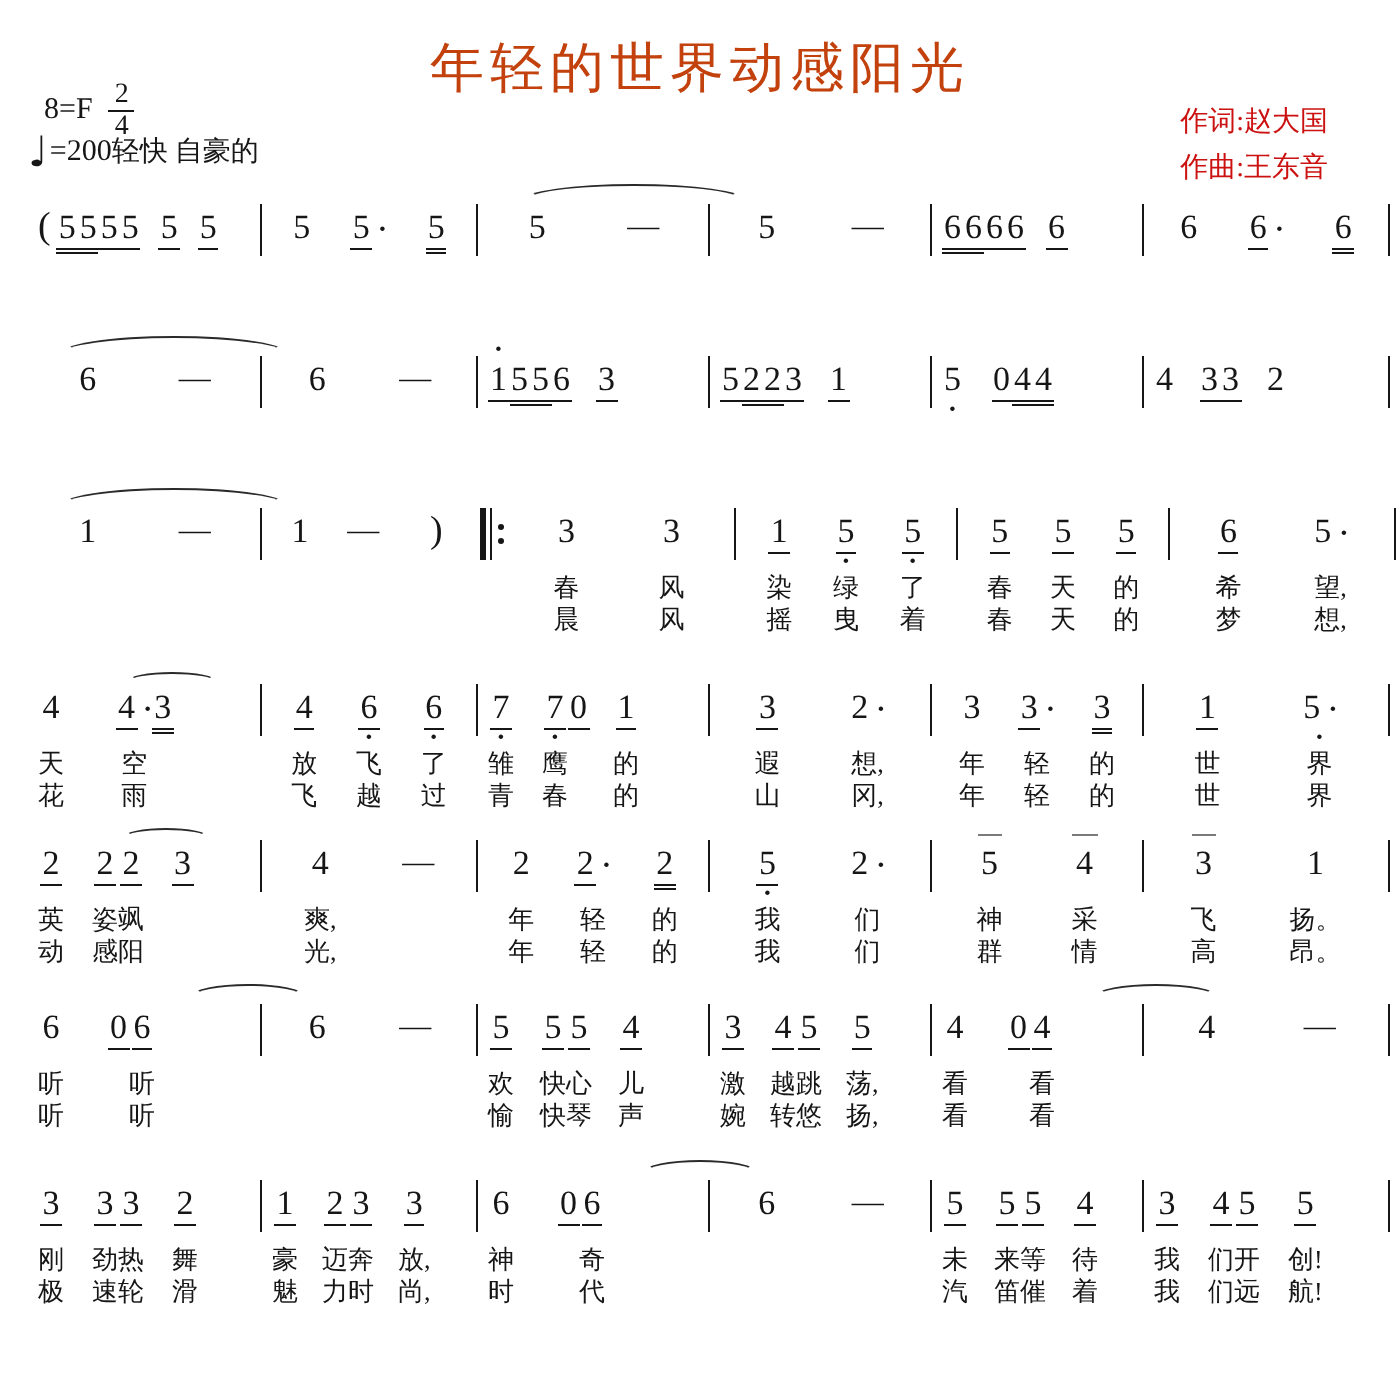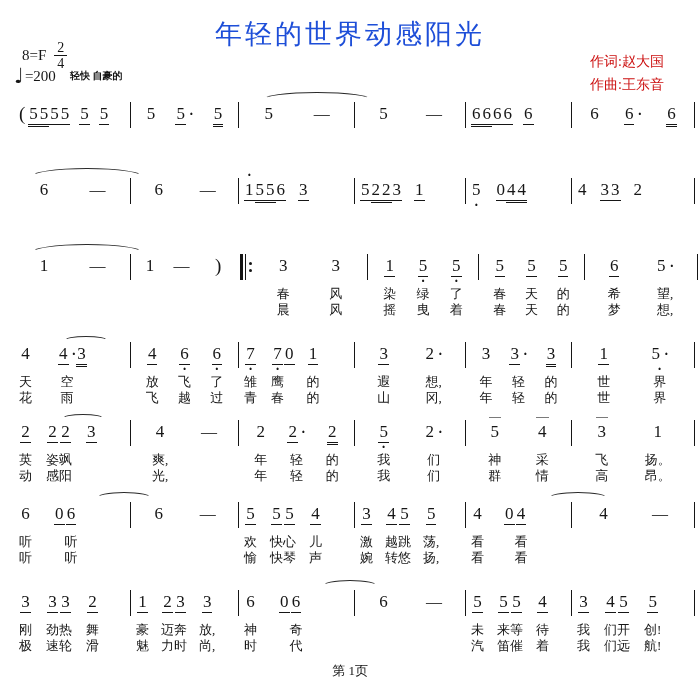--- a/index.html
+++ b/index.html
@@ -10,21 +10,21 @@
   #sheet{position:absolute;inset:0;}
   .title{
     position:absolute;top:16px;left:0;right:0;text-align:center;
     font-size:27px;letter-spacing:3px;font-weight:400;
   }
   .keyblock{position:absolute;left:22px;top:40px;font-size:15px;display:flex;align-items:center;}
   .fraction{display:inline-flex;flex-direction:column;align-items:center;font-size:14px;line-height:1.1;margin-left:8px;}
   .fraction .num{border-bottom:1px solid #161616;padding:0 3px;}
   .temporow{position:absolute;left:14px;top:66px;font-size:15px;display:flex;align-items:center;}
   .temporow .qnote{font-family:"DejaVu Sans",sans-serif;font-size:21px;line-height:20px;margin-right:1px;}
-  .temporow .expr{margin-left:14px;font-size:10px;font-weight:bold;}
+  .temporow .expr{font-size:14px;}
   .credits{position:absolute;right:36px;top:50px;text-align:center;font-size:14px;line-height:1.65;font-family:Liberation Serif, serif;}
   .footer{position:absolute;top:662px;left:0;right:0;text-align:center;font-size:13px;}
 
   .score-line{position:absolute;left:14px;display:flex;align-items:flex-start;}
   .measure{display:flex;align-items:flex-start;box-sizing:border-box;padding:0 5px;flex:none;}
   .measure.spread{justify-content:space-around;}
   .bar{width:1px;background:#161616;height:26px;margin-top:-2px;flex:none;}
   .repeat{display:flex;align-items:center;height:26px;margin-top:-2px;flex:none;}
   .repeat .rb-thick{width:3px;height:26px;background:#161616;margin-left:2px;}
   .repeat .rb-thin{width:1px;height:26px;background:#161616;margin-left:2px;}
@@ -43,21 +43,21 @@
   .aug{font-size:14px;font-weight:bold;margin-left:3px;line-height:20px;}
   .ovl{position:absolute;top:-5px;left:-1px;right:-1px;height:1px;background:#7a7a7a;}
   .ly{height:16px;line-height:16px;font-size:13px;white-space:nowrap;margin-top:0;}
   .ly.first{margin-top:9px;}
   .slur{position:absolute;border:1px solid transparent;border-top:1px solid #2a2a2a;border-radius:50%;box-sizing:border-box;}
 </style>
 </head>
 <body>
 
 <div id="sheet">
-  <div class="title" style="color: #1d4ed8; font-family: Liberation Mono, monospace;">年轻的世界动感阳光</div>
+  <div class="title" style="color: #c2410c; font-family: Liberation Mono, monospace;">年轻的世界动感阳光</div>
 
   <div class="keyblock">
     <span>8=F</span>
     <span class="fraction">
       <span class="num">2</span>
       <span class="den">4</span>
     </span>
   </div>
 
   <div class="temporow">
@@ -1056,14 +1056,13 @@
       <div class="slur" style="left: 262px; top: 92px; width: 110px; height: 16px;"></div>
       <div class="slur" style="left: 30px; top: 168px; width: 114px; height: 18px;"></div>
       <div class="slur" style="left: 30px; top: 244px; width: 114px; height: 18px;"></div>
       <div class="slur" style="left: 64px; top: 336px; width: 44px; height: 9px;"></div>
       <div class="slur" style="left: 62px; top: 414px; width: 42px; height: 9px;"></div>
       <div class="slur" style="left: 96px; top: 492px; width: 56px; height: 12px;"></div>
       <div class="slur" style="left: 548px; top: 492px; width: 60px; height: 12px;"></div>
       <div class="slur" style="left: 322px; top: 580px; width: 56px; height: 12px;"></div>
     </div>
 
-  <div class="footer">第 1页</div>
 </div>
 
 </body></html>

